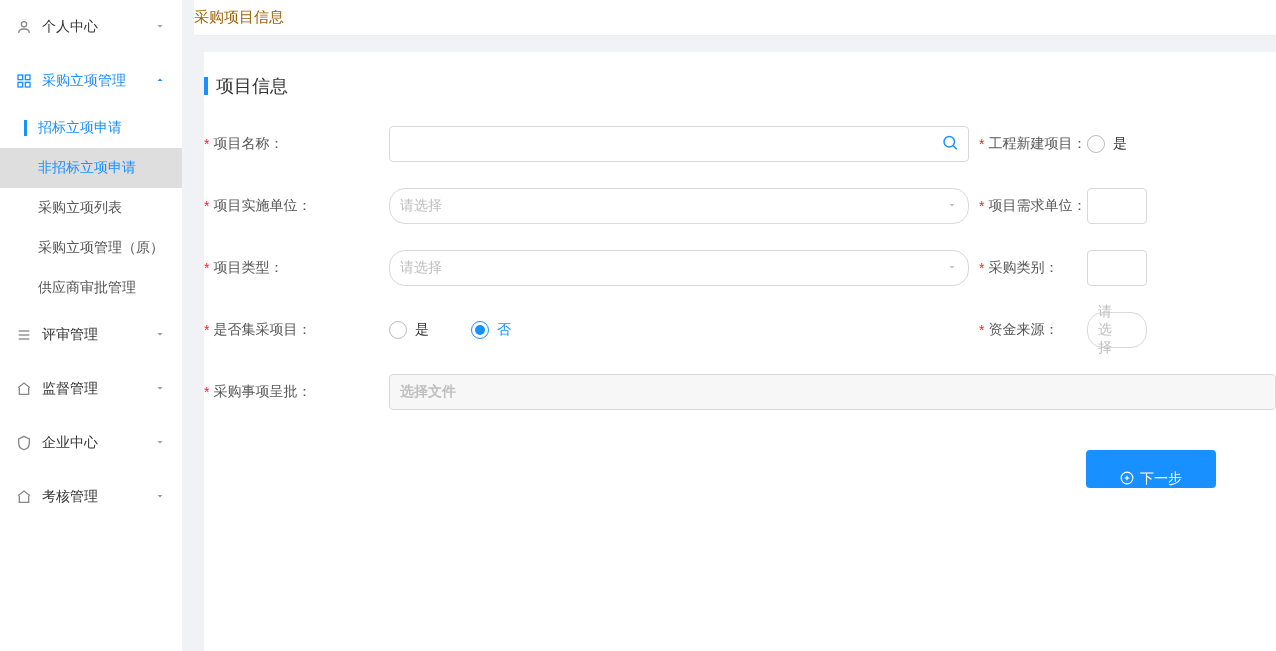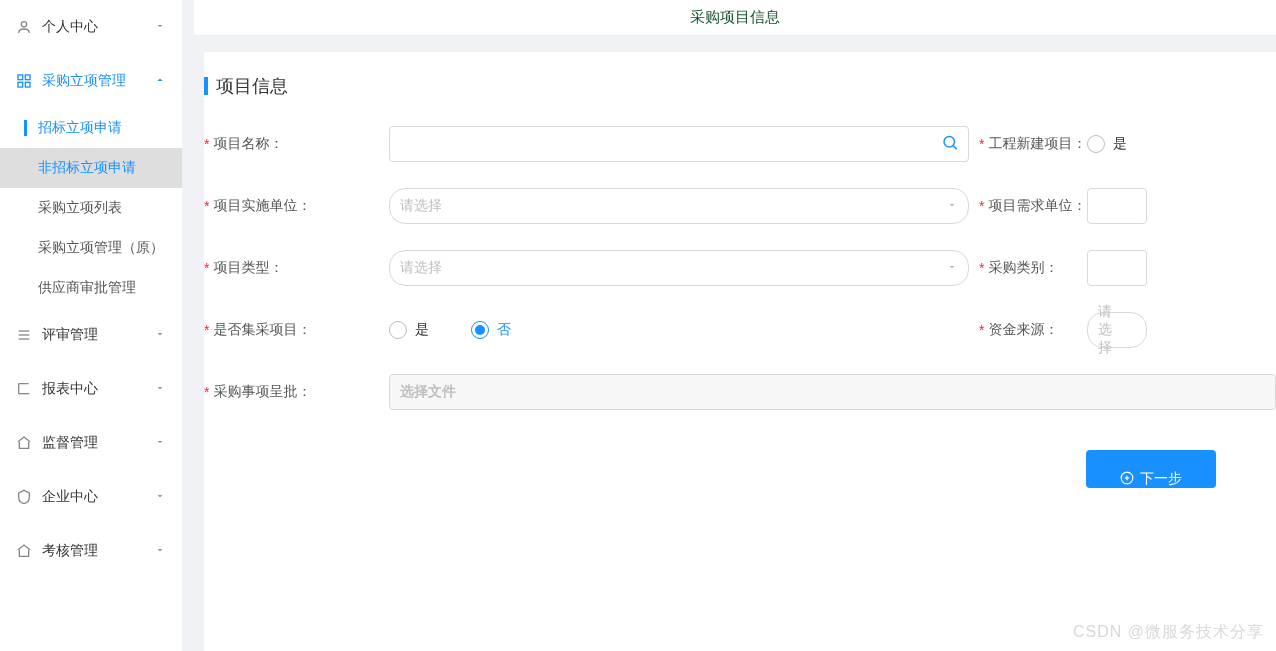--- a/index.html
+++ b/index.html
@@ -16,21 +16,21 @@
     .menu-item.active-parent .chev { color: #1890ff; }
     .chev { color: #999; }
     .submenu { }
     .submenu-item { display: flex; align-items: center; height: 40px; padding-left: 38px; cursor: pointer; position: relative; color: #555; }
     .submenu-item.active { color: #1890ff; }
     .submenu-item.active::before { content: ""; position: absolute; left: 24px; top: 12px; bottom: 12px; width: 3px; background: #1890ff; }
     .submenu-item.selected-bg { background: #dedede; color: #1890ff; }
     
     
     .main { flex: 1; background: #f0f2f5; display: flex; flex-direction: column; }
-    .page-header { height: 36px; background: #fff; display: flex; align-items: center; justify-content: center; font-size: 15px; color: #14532d; border-bottom: 1px solid #eee; margin-bottom: 16px; margin-left: 12px; }
+    .page-header { height: 36px; background: #fff; display: flex; align-items: center; font-size: 15px; color: #a16207; border-bottom: 1px solid #eee; margin-bottom: 16px; margin-left: 12px; }
     .content-card { background: #fff; margin-left: 22px; padding: 22px 0 40px 0; flex: 1; }
     .section-title { font-size: 18px; color: #333; padding-left: 12px; margin-bottom: 28px; position: relative; }
     .section-title::before { content: ""; position: absolute; left: 0; top: 3px; bottom: 3px; width: 4px; background: #1890ff; }
     
     .form-row { display: flex; align-items: center; margin-bottom: 26px; }
     .form-cell { display: flex; align-items: center; }
     .label-col { width: 185px; text-align: right; padding-right: 12px; color: #555; }
     .label-col .req { color: #f5222d; margin-right: 4px; }
     .control-wide { width: 580px; position: relative; }
     .label-col2 { width: 110px; text-align: left; padding-left: 10px; color: #555; white-space: nowrap; }
@@ -128,36 +128,20 @@
         </span>
         <span>评审管理</span>
       </span>
       <span class="chev">
         <svg width="12" height="12" viewBox="0 0 24 24" fill="currentColor">
             <path d="M7 10l5 5 5-5z"></path>
           </svg>
       </span>
     </div>
 
-    <div class="menu-item">
-      <span class="menu-left">
-        <span class="menu-icon">
-          <svg width="16" height="16" viewBox="0 0 24 24" fill="none" stroke="currentColor" stroke-width="2">
-              <path d="M4 19V5a1 1 0 011-1h14"></path>
-              <path d="M4 19h16"></path>
-            </svg>
-        </span>
-        <span>报表中心</span>
-      </span>
-      <span class="chev">
-        <svg width="12" height="12" viewBox="0 0 24 24" fill="currentColor">
-            <path d="M7 10l5 5 5-5z"></path>
-          </svg>
-      </span>
-    </div>
 
 
     <div class="menu-item">
       <span class="menu-left">
         <span class="menu-icon">
           <svg width="16" height="16" viewBox="0 0 24 24" fill="none" stroke="currentColor" stroke-width="2">
               <path d="M3 10l9-7 9 7"></path>
               <path d="M5 10v10h14V10"></path>
             </svg>
         </span>
@@ -339,16 +323,13 @@
                 <line x1="12" y1="8" x2="12" y2="16"></line>
                 <line x1="8" y1="12" x2="16" y2="12"></line>
               </svg>
           </span>
           <span>下一步</span>
         </button>
       </div>
     </div>
   </div>
 
-  <div class="watermark">
-    <span>CSDN @微服务技术分享</span>
-  </div>
 </div>
 
 </body></html>

